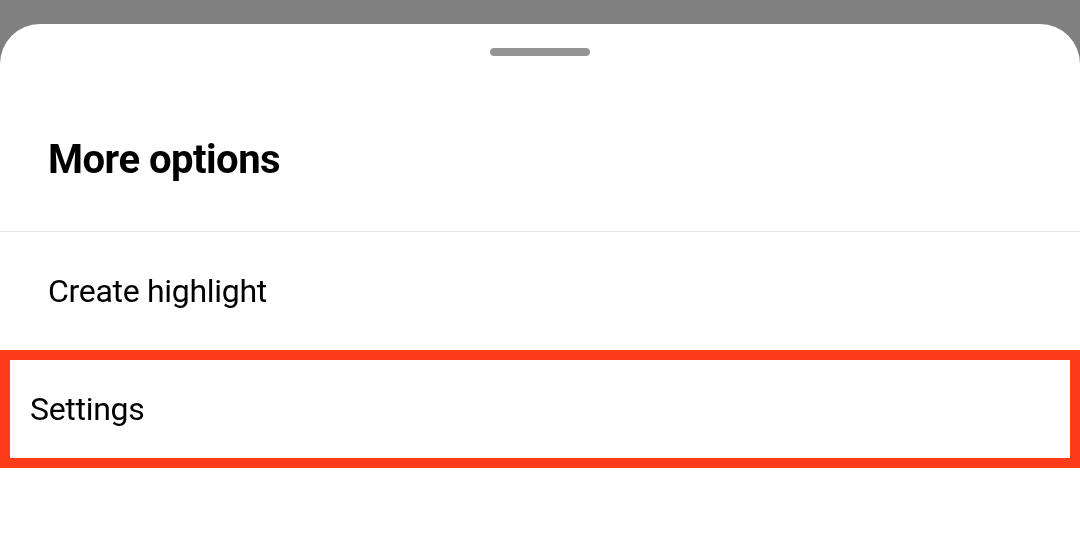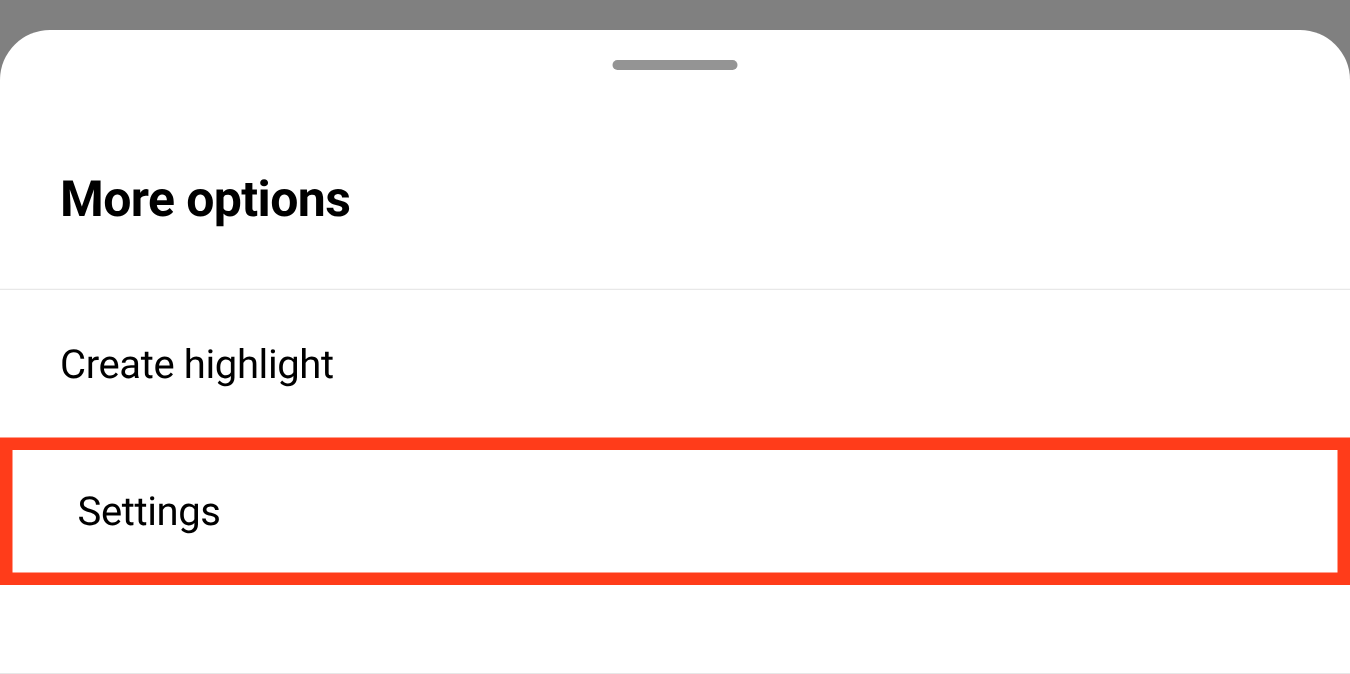--- a/index.html
+++ b/index.html
@@ -49,21 +49,21 @@
       font-weight: 400;
       color: #000000;
       letter-spacing: -0.3px;
       cursor: pointer;
     }
     .highlight-box {
       border: 10px solid #ff3c1a;
       margin: 0;
     }
     .highlight-box .menu-item {
-      padding: 30px 52px;
+      padding: 30px 20px;
     }
   </style>
 </head>
 <body>
 
 <div class="sheet">
   <div class="drag-handle"></div>
   <div class="sheet-title">More options</div>
   <div class="divider"></div>
   <div class="menu-item">Create highlight</div>

